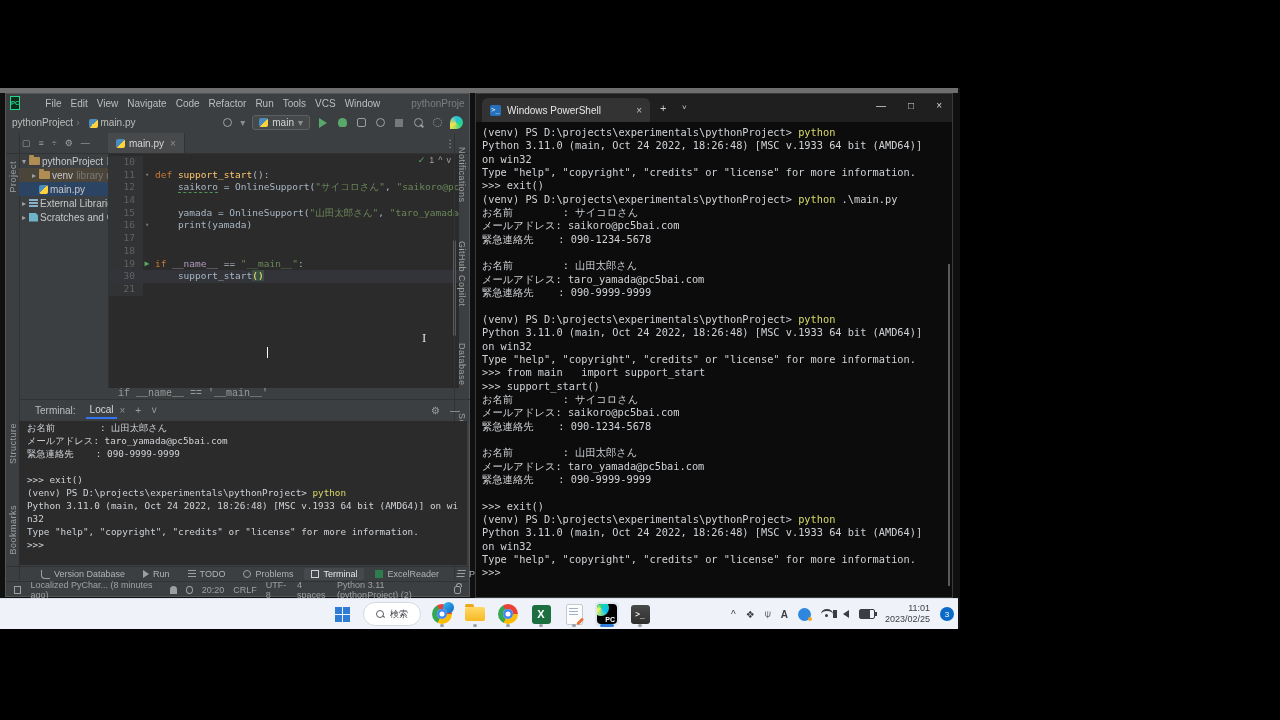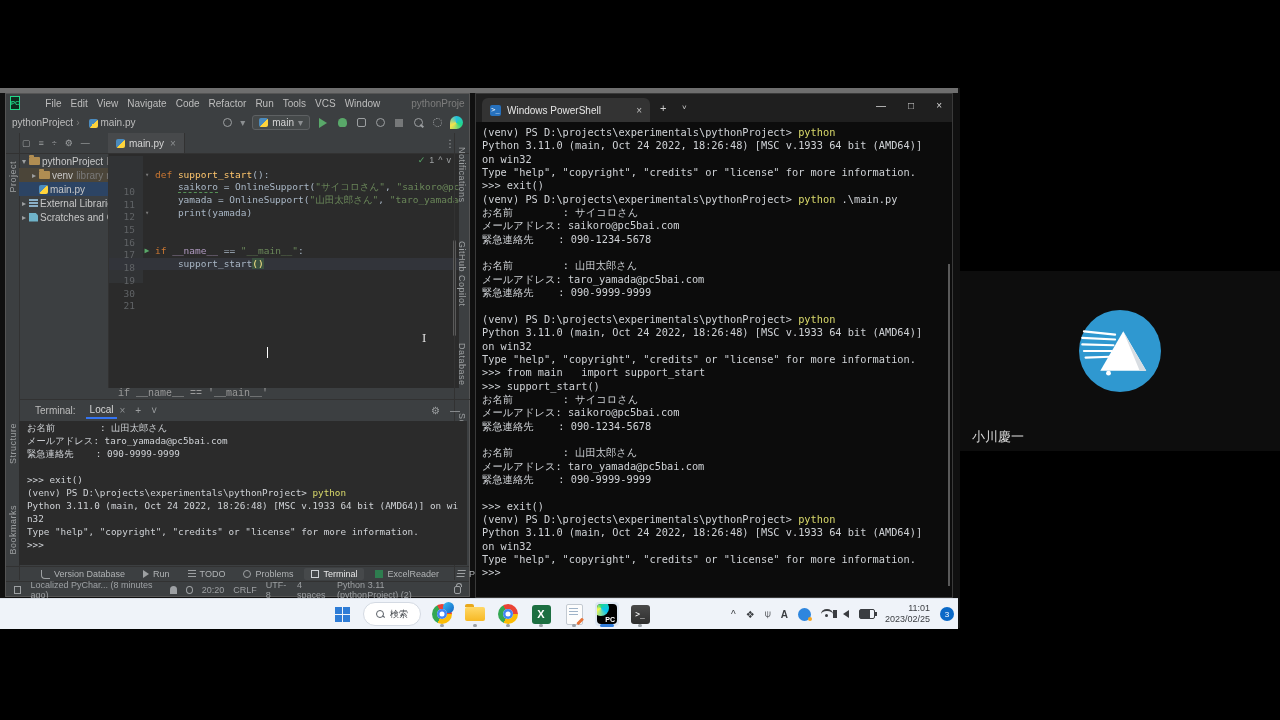--- a/index.html
+++ b/index.html
@@ -61,21 +61,21 @@
   .py-ico{flex:none;width:9px;height:9px;border-radius:2px;background:linear-gradient(135deg,#4b8bbe 0 50%,#ffd43b 50% 100%);}
   .lib-ico{flex:none;width:9px;height:9px;background:repeating-linear-gradient(180deg,#8ab0c8 0 2px,#3c3f41 2px 3px);}
   .scr-ico{flex:none;width:9px;height:9px;background:#6fb3c9;clip-path:polygon(0 0,70% 0,100% 30%,100% 100%,0 100%);}
 
   .editor{position:absolute;left:102px;top:60px;width:350px;height:234px;background:#2b2b2b;border-left:1px solid #323232;overflow:hidden;}
   .ed-lines{position:absolute;left:0;top:2px;width:100%;
             font-family:"DejaVu Sans Mono",monospace;font-size:9.5px;line-height:12.7px;
             background:linear-gradient(90deg,#313335 0 34px,#2b2b2b 34px);}
   .ed-row{display:flex;height:12.7px;white-space:pre;}
   .ed-row.cur{background:#32343a;}
-  .gut{flex:none;width:26px;text-align:right;color:#606366;padding-right:4px;margin-top:30px;}
+  .gut{flex:none;width:26px;text-align:right;color:#606366;padding-right:4px;}
   .gslot{flex:none;width:16px;color:#7a7a7a;font-size:7px;text-align:center;}
   .runarrow{color:#59a869;font-size:8px;}
   .c-pl{color:#a9b7c6}.c-kw{color:#cc7832}.c-fn{color:#ffc66d}.c-str{color:#6a8759}
   .c-dunder{color:#b09ac1}.c-paren{background:#3a5140;color:#ffe98a;}
   .c-spell{color:#a9b7c6;border-bottom:1px dashed #559256;}
   .insp{position:absolute;right:8px;top:1px;display:flex;gap:4px;color:#9da0a2;font-size:9px;align-items:center;}
   .insp .ok{color:#59a869;}
   .edscroll{position:absolute;left:344px;top:86px;width:3px;height:96px;background:#5a5a5a;border-radius:2px;}
   .ibeam{position:absolute;left:313px;top:178px;color:#e8e8e8;font-size:11px;font-family:"DejaVu Serif",serif;}
   .caret{position:absolute;left:158px;top:193px;width:1px;height:11px;background:#fff;}
@@ -297,20 +297,21 @@
             <span class="scr-ico"></span>
             <span class="lbl">Scratches and Co</span>
           </div>
         </div>
 
       <div class="editor">
         <div class="ed-lines">
             <div class="ed-row"><span class="gut">10</span><span class="gslot"></span><span></span></div>
             <div class="ed-row"><span class="gut">11</span><span class="gslot">▾</span><span><span class="c-kw">def </span><span class="c-fn">support_start</span><span class="c-pl">():</span></span></div>
             <div class="ed-row"><span class="gut">12</span><span class="gslot"></span><span><span class="c-pl">    </span><span class="c-spell">saikoro</span><span class="c-pl"> = OnlineSupport(</span><span class="c-str">"サイコロさん"</span><span class="c-pl">, </span><span class="c-str">"saikoro@pc5</span></span></div>
+            <div class="ed-row"><span class="gut">14</span><span class="gslot"></span><span></span></div>
             <div class="ed-row"><span class="gut">15</span><span class="gslot"></span><span><span class="c-pl">    yamada = OnlineSupport(</span><span class="c-str">"山田太郎さん"</span><span class="c-pl">, </span><span class="c-str">"taro_yamada@</span></span></div>
             <div class="ed-row"><span class="gut">16</span><span class="gslot">▾</span><span><span class="c-pl">    print(yamada)</span></span></div>
             <div class="ed-row"><span class="gut">17</span><span class="gslot"></span><span></span></div>
             <div class="ed-row"><span class="gut">18</span><span class="gslot"></span><span></span></div>
             <div class="ed-row"><span class="gut">19</span><span class="gslot"><span class="runarrow">▶</span></span><span><span class="c-kw">if </span><span class="c-dunder">__name__</span><span class="c-pl"> == </span><span class="c-str">"__main__"</span><span class="c-pl">:</span></span></div>
             <div class="ed-row cur"><span class="gut">30</span><span class="gslot"></span><span><span class="c-pl">    support_start</span><span class="c-paren">()</span></span></div>
             <div class="ed-row"><span class="gut">21</span><span class="gslot"></span><span></span></div>
           </div>
         <div class="insp">
           <span class="ok">✓</span>
@@ -472,29 +473,13 @@
         <span class="batt"></span>
         <span class="clock">
           <div>11:01</div>
           <div>2023/02/25</div>
         </span>
         <span class="badge">3</span>
       </div>
     </div>
   </div>
 
-  <div class="cam">
-    <svg class="avatar" viewBox="0 0 100 100">
-      <circle cx="50" cy="50" r="50" fill="#2f98d0"></circle>
-      <polygon points="54,26 82,74 26,74" fill="#ffffff"></polygon>
-      <polygon points="54,26 64,44 82,74 74,74" fill="#d8dde2"></polygon>
-      <g stroke="#ffffff" stroke-width="2.6" stroke-linecap="round">
-        <line x1="6" y1="26" x2="44" y2="30"></line>
-        <line x1="4" y1="34" x2="44" y2="36"></line>
-        <line x1="4" y1="42" x2="42" y2="43"></line>
-        <line x1="6" y1="50" x2="40" y2="50"></line>
-        <line x1="8" y1="58" x2="38" y2="57"></line>
-      </g>
-      <circle cx="36" cy="77" r="3" fill="#ffffff"></circle>
-    </svg>
-    <div class="cam-name">小川慶一</div>
-  </div>
 </div>
 
 </body></html>

